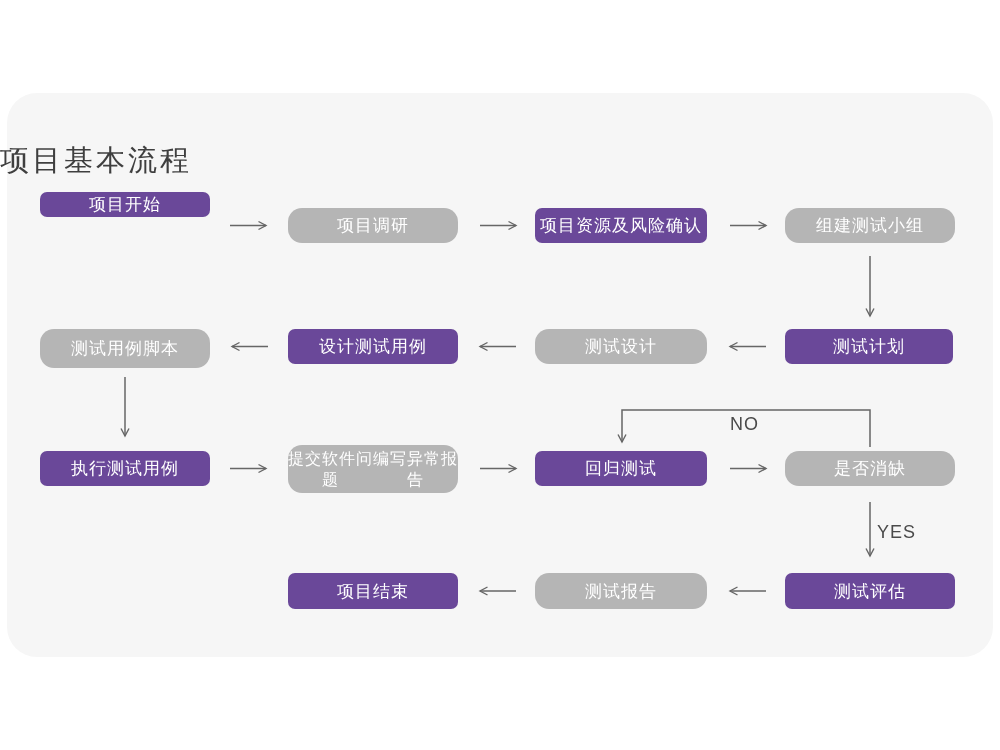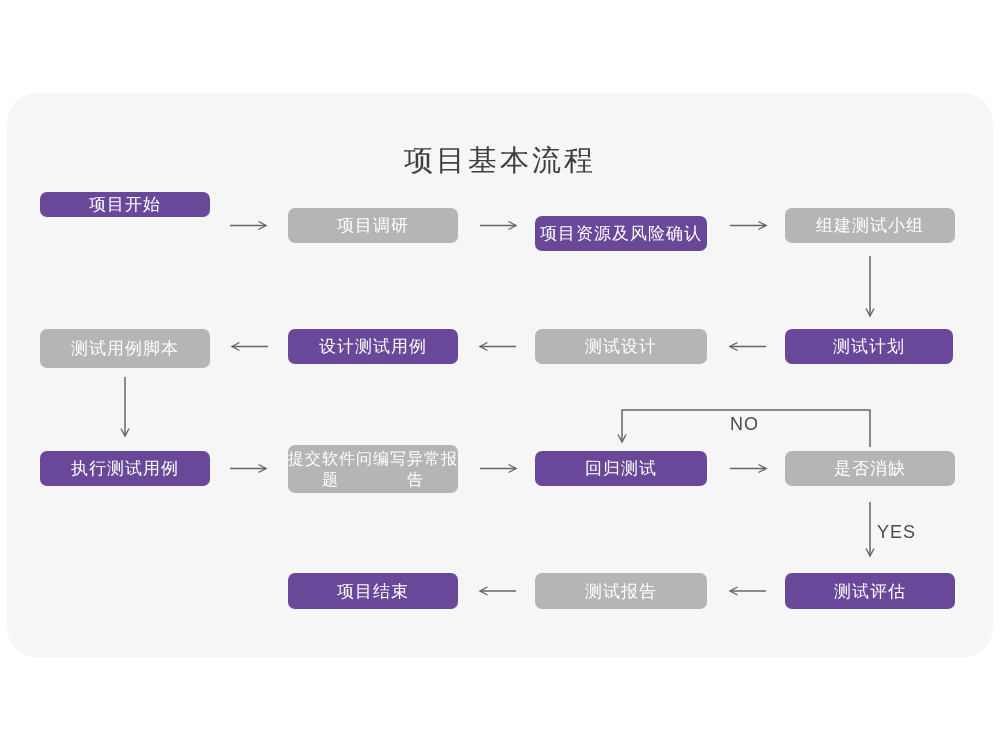--- a/index.html
+++ b/index.html
@@ -10,30 +10,30 @@
   body{
     width:1000px;height:750px;position:relative;overflow:hidden;
     background:var(--page-bg);
     font-family:"Liberation Sans","DejaVu Sans",sans-serif;
   }
   .card{
     position:absolute;left:7px;top:93px;width:986px;height:564px;
     background:var(--card-bg);border-radius:30px;
   }
   .title{
-    position:absolute;left:0;top:141px;width:1000px;text-align:center;
+    position:absolute;left:0;top:141px;width:1000px;
     font-size:29px;font-weight:500;color:var(--title);letter-spacing:3px;
   }
   .node{
     position:absolute;display:flex;align-items:center;justify-content:center;
     border-radius:7px;color:var(--box-text);font-size:17px;letter-spacing:1px;
     text-align:center;box-sizing:border-box;
   }
   .node.primary{background:var(--primary);}
-  .node.secondary{background:var(--secondary);}
+  .node.secondary{background:var(--secondary);border-radius:14px;}
   .node.two-line{flex-direction:row;font-size:16px;line-height:21px;}
   svg.arrows{position:absolute;left:0;top:0;width:1000px;height:750px;pointer-events:none;}
   .flow{stroke:var(--arrow);stroke-width:1.5;fill:none;}
   .branch-label{
     position:absolute;font-size:18px;color:var(--branch);letter-spacing:1px;
   }
 </style>
 </head>
 <body>
 
@@ -67,21 +67,21 @@
   <path class="flow" d="M870,447 L870,410 L622,410 L622,442" marker-end="url(#ah)"></path>
 
   <line class="flow" x1="870" y1="502" x2="870" y2="556" marker-end="url(#ah)"></line>
 
   <line class="flow" x1="766" y1="591" x2="730" y2="591" marker-end="url(#ah)"></line>
   <line class="flow" x1="516" y1="591" x2="480" y2="591" marker-end="url(#ah)"></line>
 </svg>
 
 <div class="node primary" style="left:40px;top:192px;width:170px;height:25px">项目开始</div>
 <div class="node secondary" style="left:288px;top:208px;width:170px;height:35px">项目调研</div>
-<div class="node primary" style="left:535px;top:216px;width:172px;height:35px">项目资源及风险确认</div>
+<div class="node primary" style="left:535px;top:208px;width:172px;height:35px">项目资源及风险确认</div>
 <div class="node secondary" style="left:785px;top:208px;width:170px;height:35px">组建测试小组</div>
 
 <div class="node secondary" style="left:40px;top:329px;width:170px;height:39px">测试用例脚本</div>
 <div class="node primary" style="left:288px;top:329px;width:170px;height:35px">设计测试用例</div>
 <div class="node secondary" style="left:535px;top:329px;width:172px;height:35px">测试设计</div>
 <div class="node primary" style="left:785px;top:329px;width:168px;height:35px">测试计划</div>
 
 <div class="node primary" style="left:40px;top:451px;width:170px;height:35px">执行测试用例</div>
 <div class="node secondary two-line" style="left:288px;top:445px;width:170px;height:48px">
   <span>提交软件问题</span>

